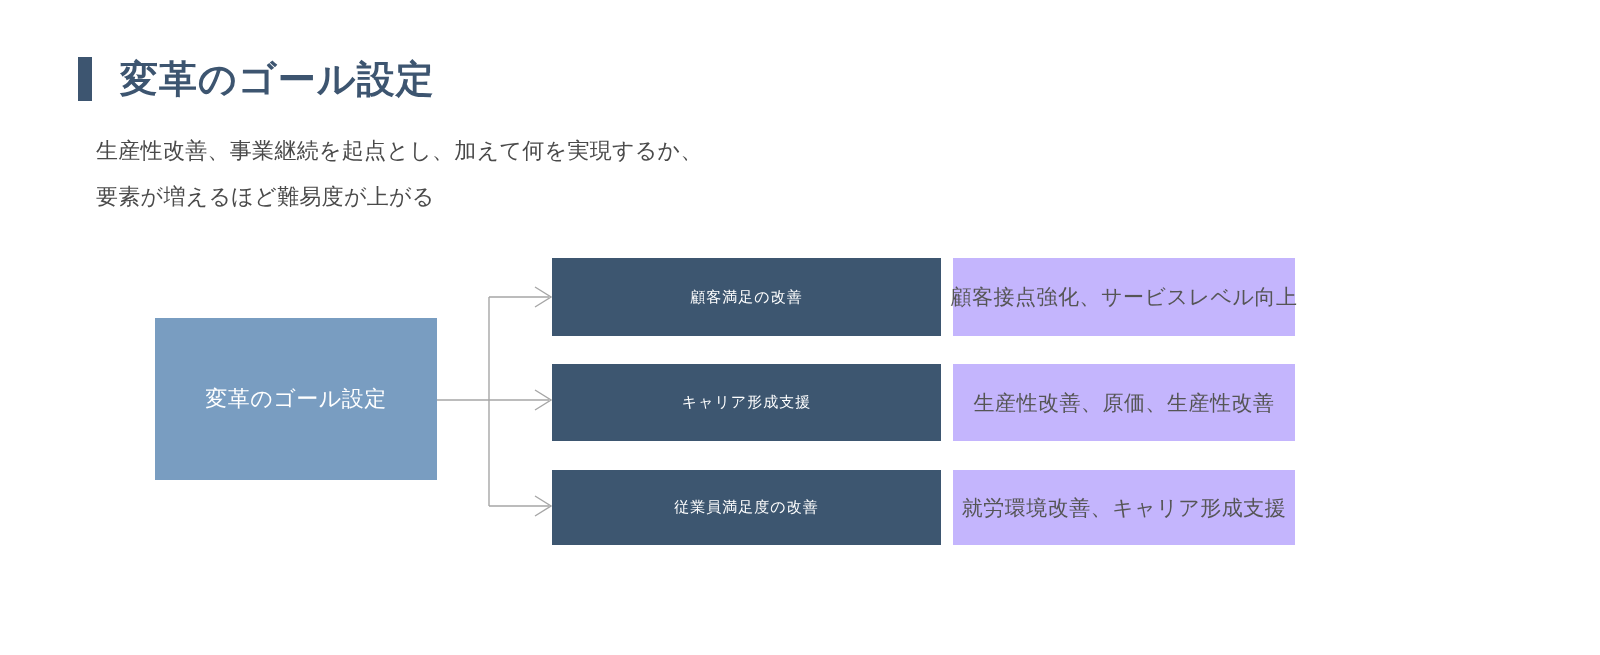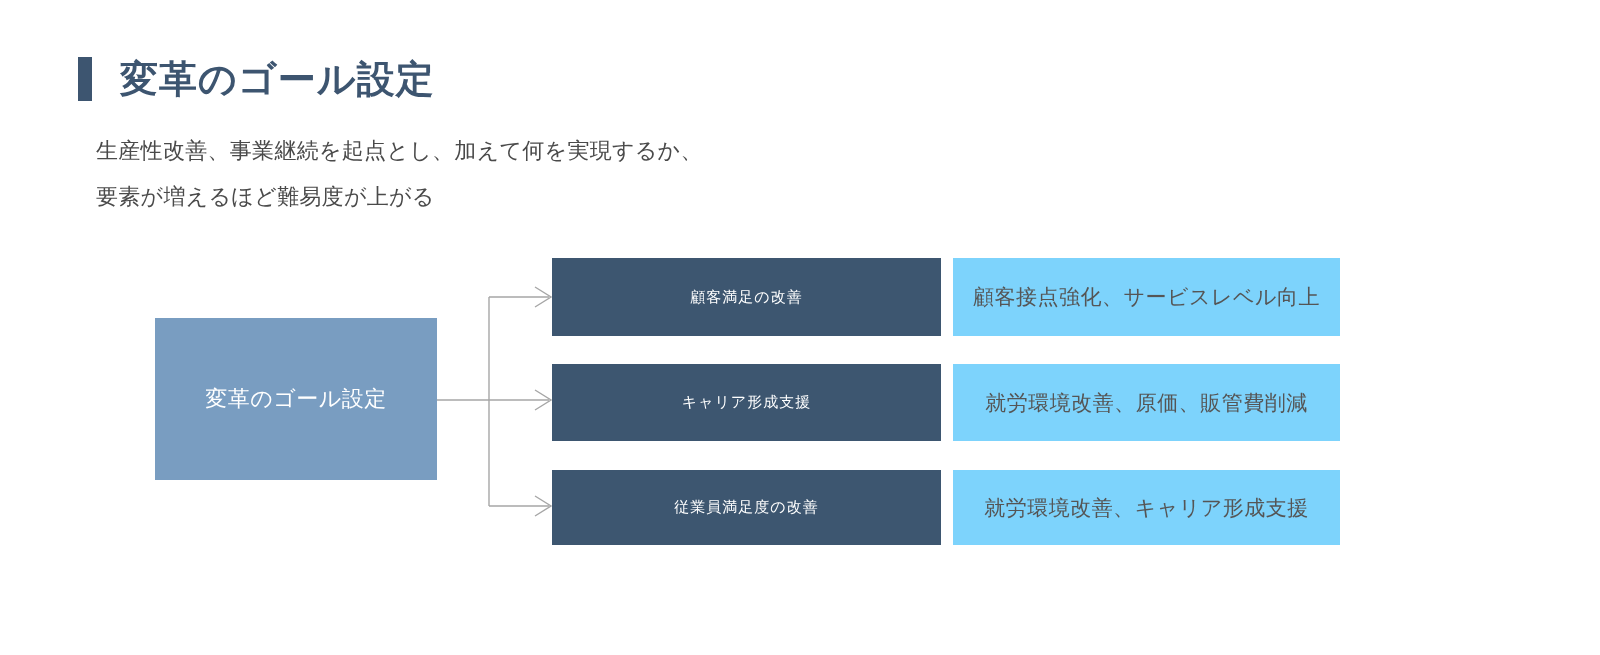--- a/index.html
+++ b/index.html
@@ -106,29 +106,29 @@
     letter-spacing: 1px;
     display: flex;
     align-items: center;
     justify-content: center;
     left: 552px;
     width: 389px;
     white-space: nowrap;
   }
   .detail-box {
     position: absolute;
-    background: #7dd3fc;
+    background: #c4b5fd;
     color: #555555;
     font-size: 21px;
     letter-spacing: 0.5px;
     display: flex;
     align-items: center;
     justify-content: center;
     left: 953px;
-    width: 387px;
+    width: 342px;
     white-space: nowrap;
     text-align: center;
   }
 
   .row-1 .goal-box, .row-1 .detail-box { top: 258px; height: 78px; }
   .row-2 .goal-box, .row-2 .detail-box { top: 364px; height: 77px; }
   .row-3 .goal-box, .row-3 .detail-box { top: 470px; height: 75px; }
 </style>
 </head>
 <body>
@@ -181,21 +181,21 @@
       <div class="detail-box">
         <span>顧客接点強化、サービスレベル向上</span>
       </div>
     </div>
 
     <div class="row-2">
       <div class="goal-box">
         <span>キャリア形成支援</span>
       </div>
       <div class="detail-box">
-        <span>就労環境改善、原価、販管費削減</span>
+        <span>生産性改善、原価、生産性改善</span>
       </div>
     </div>
 
     <div class="row-3">
       <div class="goal-box">
         <span>従業員満足度の改善</span>
       </div>
       <div class="detail-box">
         <span>就労環境改善、キャリア形成支援</span>
       </div>

